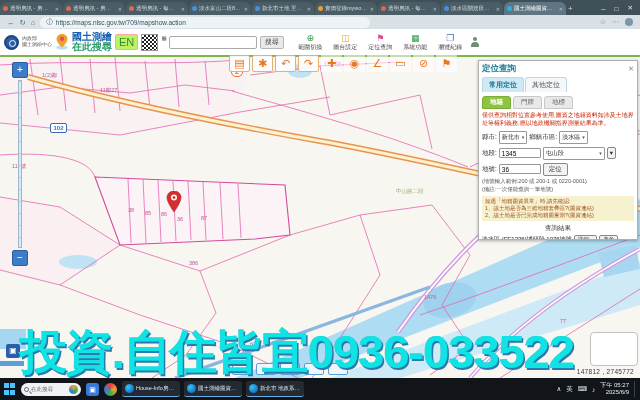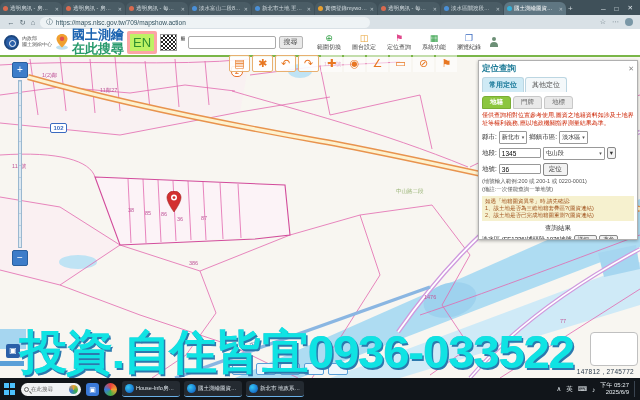--- a/index.html
+++ b/index.html
@@ -30,23 +30,23 @@
 
   
   #siteheader{position:absolute;left:0;top:29px;width:640px;height:28px;background:#fff;
     border-bottom:2px solid #7ab648;display:flex;align-items:center;gap:3px;padding:0 4px}
   .moicircle{width:15px;height:15px;border-radius:50%;background:#2a5fa8;border:2px solid #1c467e;
     flex:0 0 auto;position:relative}
   .moicircle:after{content:"";position:absolute;left:3px;top:3px;width:5px;height:5px;
     border:1.5px solid #fff;border-radius:50%}
   .agencytxt{font-size:5px;color:#555;line-height:1.15;white-space:nowrap}
   .pinlogo{width:14px;height:16px;flex:0 0 auto}
-  .sitetitle{line-height:1.05;font-weight:bold;font-size:13px;white-space:nowrap}
+  .sitetitle{line-height:1.05;font-weight:bold;font-size:10px;white-space:nowrap}
   .sitetitle .l1{color:#1a62b0}.sitetitle .l2{color:#279a6c}
-  .enbtn{border:3px solid #fca5a5;color:#2f8f2f;background:#bef264;font-size:13px;
+  .enbtn{border:1px solid #fca5a5;color:#2f8f2f;background:#bef264;font-size:11px;
     padding:1px 3px;border-radius:2px}
   .qr{width:17px;height:17px;background:repeating-conic-gradient(#222 0% 25%,#fff 0% 50%) 0 0/4px 4px;
     border:1px solid #999}
   .vtext{writing-mode:vertical-rl;font-size:4.5px;color:#666;line-height:1;height:20px}
   #hsearch{width:88px;height:13px;border:1px solid #aaa;border-radius:2px;background:#fff;
     font-size:7px;padding:0 3px}
   #hsearchbtn{height:13px;background:#e9e9e9;border:1px solid #b5b5b5;border-radius:2px;
     font-size:7px;color:#444;padding:0 4px}
   #hmenu{display:flex;margin-left:8px;gap:4px}
   .hmi{width:31px;display:flex;flex-direction:column;align-items:center;gap:0}

